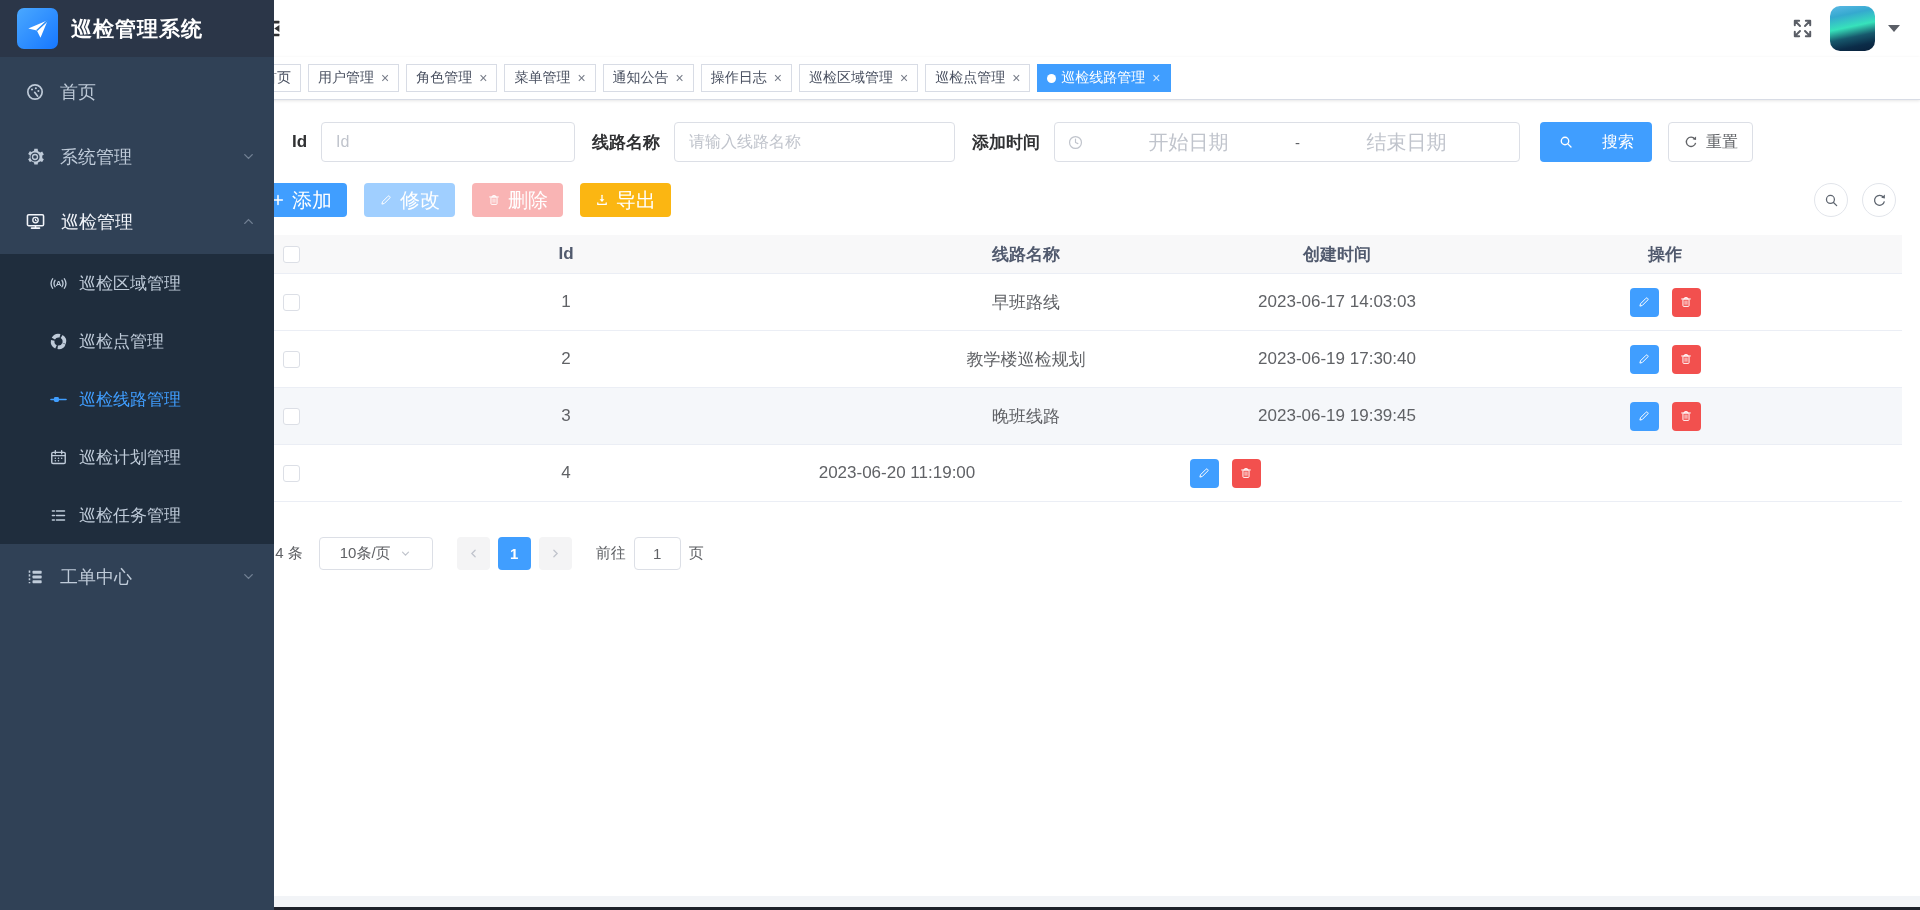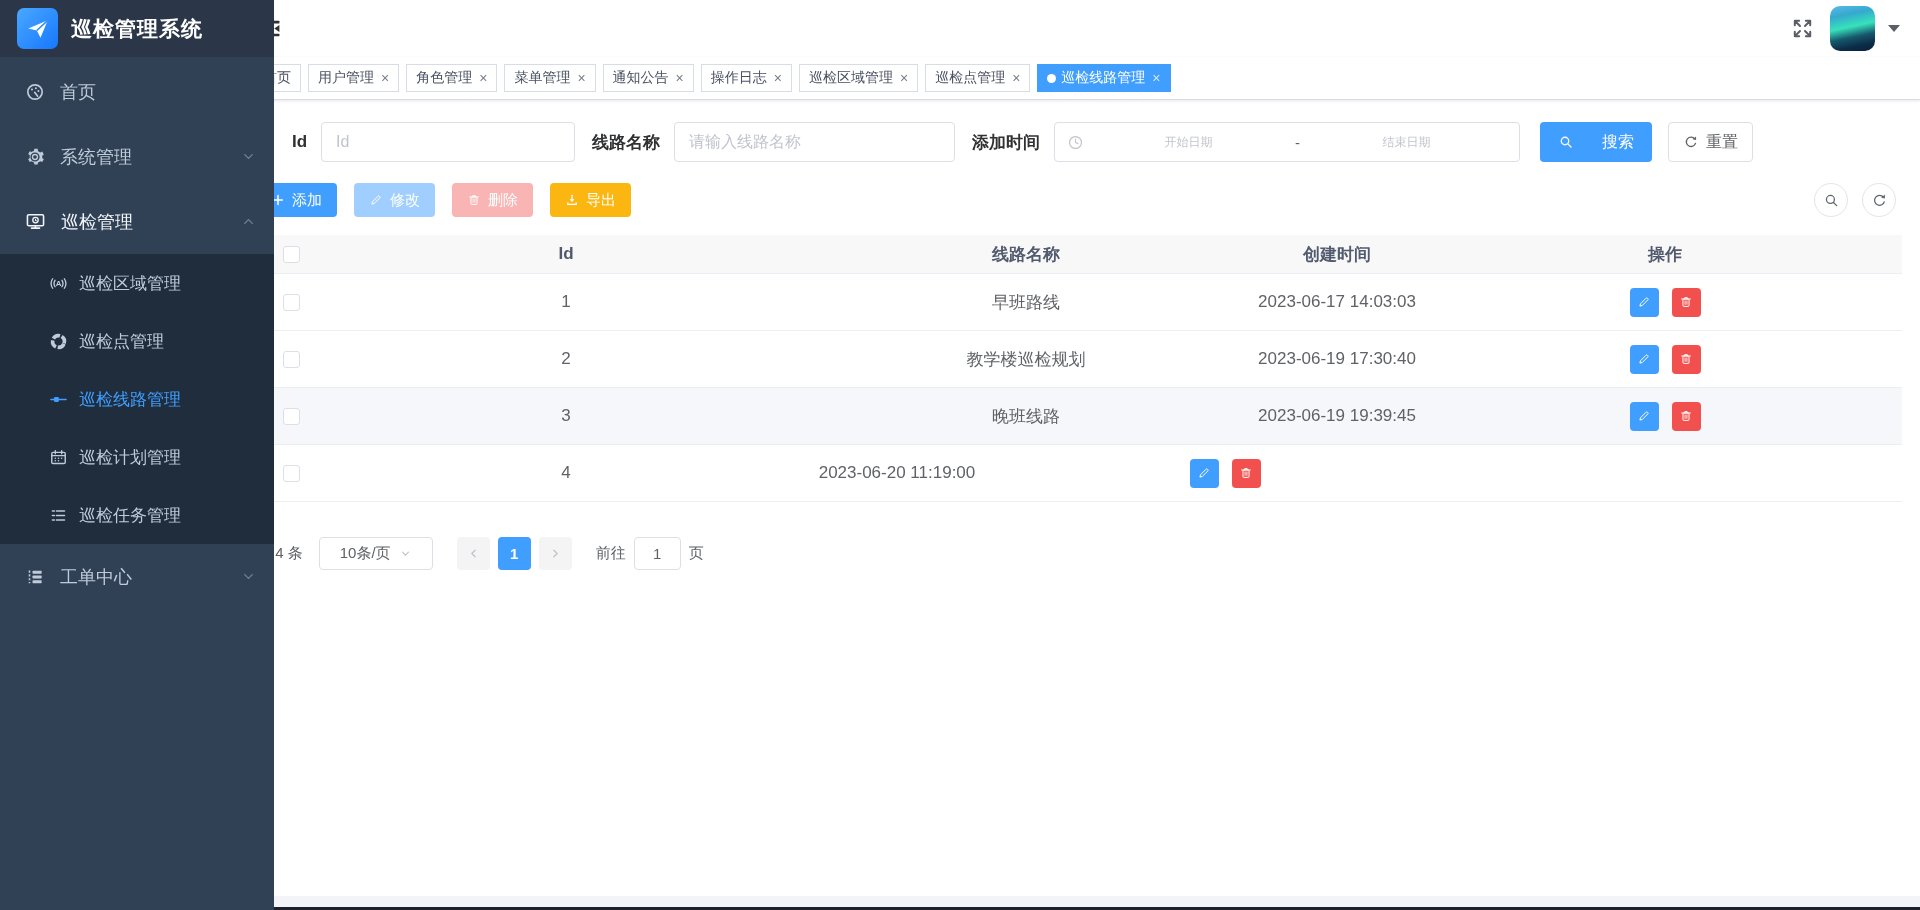--- a/index.html
+++ b/index.html
@@ -50,30 +50,30 @@
   .search-row { display:flex; align-items:center; padding-left:36px; }
   .f-label { font-weight:bold; color:#303133; font-size:17px; margin-right:14px; white-space:nowrap; }
   .ml24 { margin-left:17px; }
   .inp { height:40px; border:1px solid #dcdfe6; border-radius:4px; padding:0 14px; font-size:16px;
     color:#606266; outline:none; font-family:inherit; }
   .inp::placeholder { color:#c0c4cc; }
   .inp-id { width:254px; }
   .inp-name { width:281px; }
   .date-range { width:466px; height:40px; border:1px solid #dcdfe6; border-radius:4px; display:flex;
     align-items:center; padding:0 12px; gap:4px; cursor:pointer; background:#fff; }
-  .date-range .ph { flex:1; text-align:center; color:#c0c4cc; font-size:12px; }
+  .date-range .ph { flex:1; text-align:center; color:#c0c4cc; font-size:20px; }
   .date-range .sep { color:#606266; font-size:15px; padding:0 2px; }
   .btn { height:40px; border-radius:4px; border:1px solid transparent; display:flex; align-items:center;
     gap:7px; font-size:16px; cursor:pointer; font-family:inherit; }
   .btn-search { background:#409EFF; color:#fff; padding:0 17px; margin-left:20px;gap:28px; }
   .btn-reset { background:#fff; color:#606266; border-color:#dcdfe6; padding:0 14px; margin-left:16px; }
 
   .toolbar { display:flex; align-items:center; gap:17px; margin-top:21px; }
   .btn-sm { height:33px; border:none; border-radius:4px; padding:17px 15px; display:flex; align-items:center;
-    gap:7px; color:#fff; font-size:15px; cursor:pointer; font-family:inherit; }
+    gap:7px; color:#fff; font-size:20px; cursor:pointer; font-family:inherit; }
   .btn-sm.add { background:#409EFF; }
   .btn-sm.edit { background:#a0cfff; cursor:not-allowed; }
   .btn-sm.del { background:#f9b4b4; cursor:not-allowed; }
   .btn-sm.export { background:#fbb612; }
   .round-group { margin-left:auto; display:flex; gap:14px; margin-right:6px; }
   .round-btn { width:34px; height:34px; border-radius:50%; border:1px solid #e2e5eb; background:#fff;
     display:flex; align-items:center; justify-content:center; cursor:pointer; color:#5f6670; }
 
   .table { margin-top:18px; width:1646px; border-bottom:1px solid #ebeef5; font-size:17px; }
   .thead { display:flex; align-items:center; height:38px; background:#f8f8f9; color:#515a6e; font-weight:bold; }

